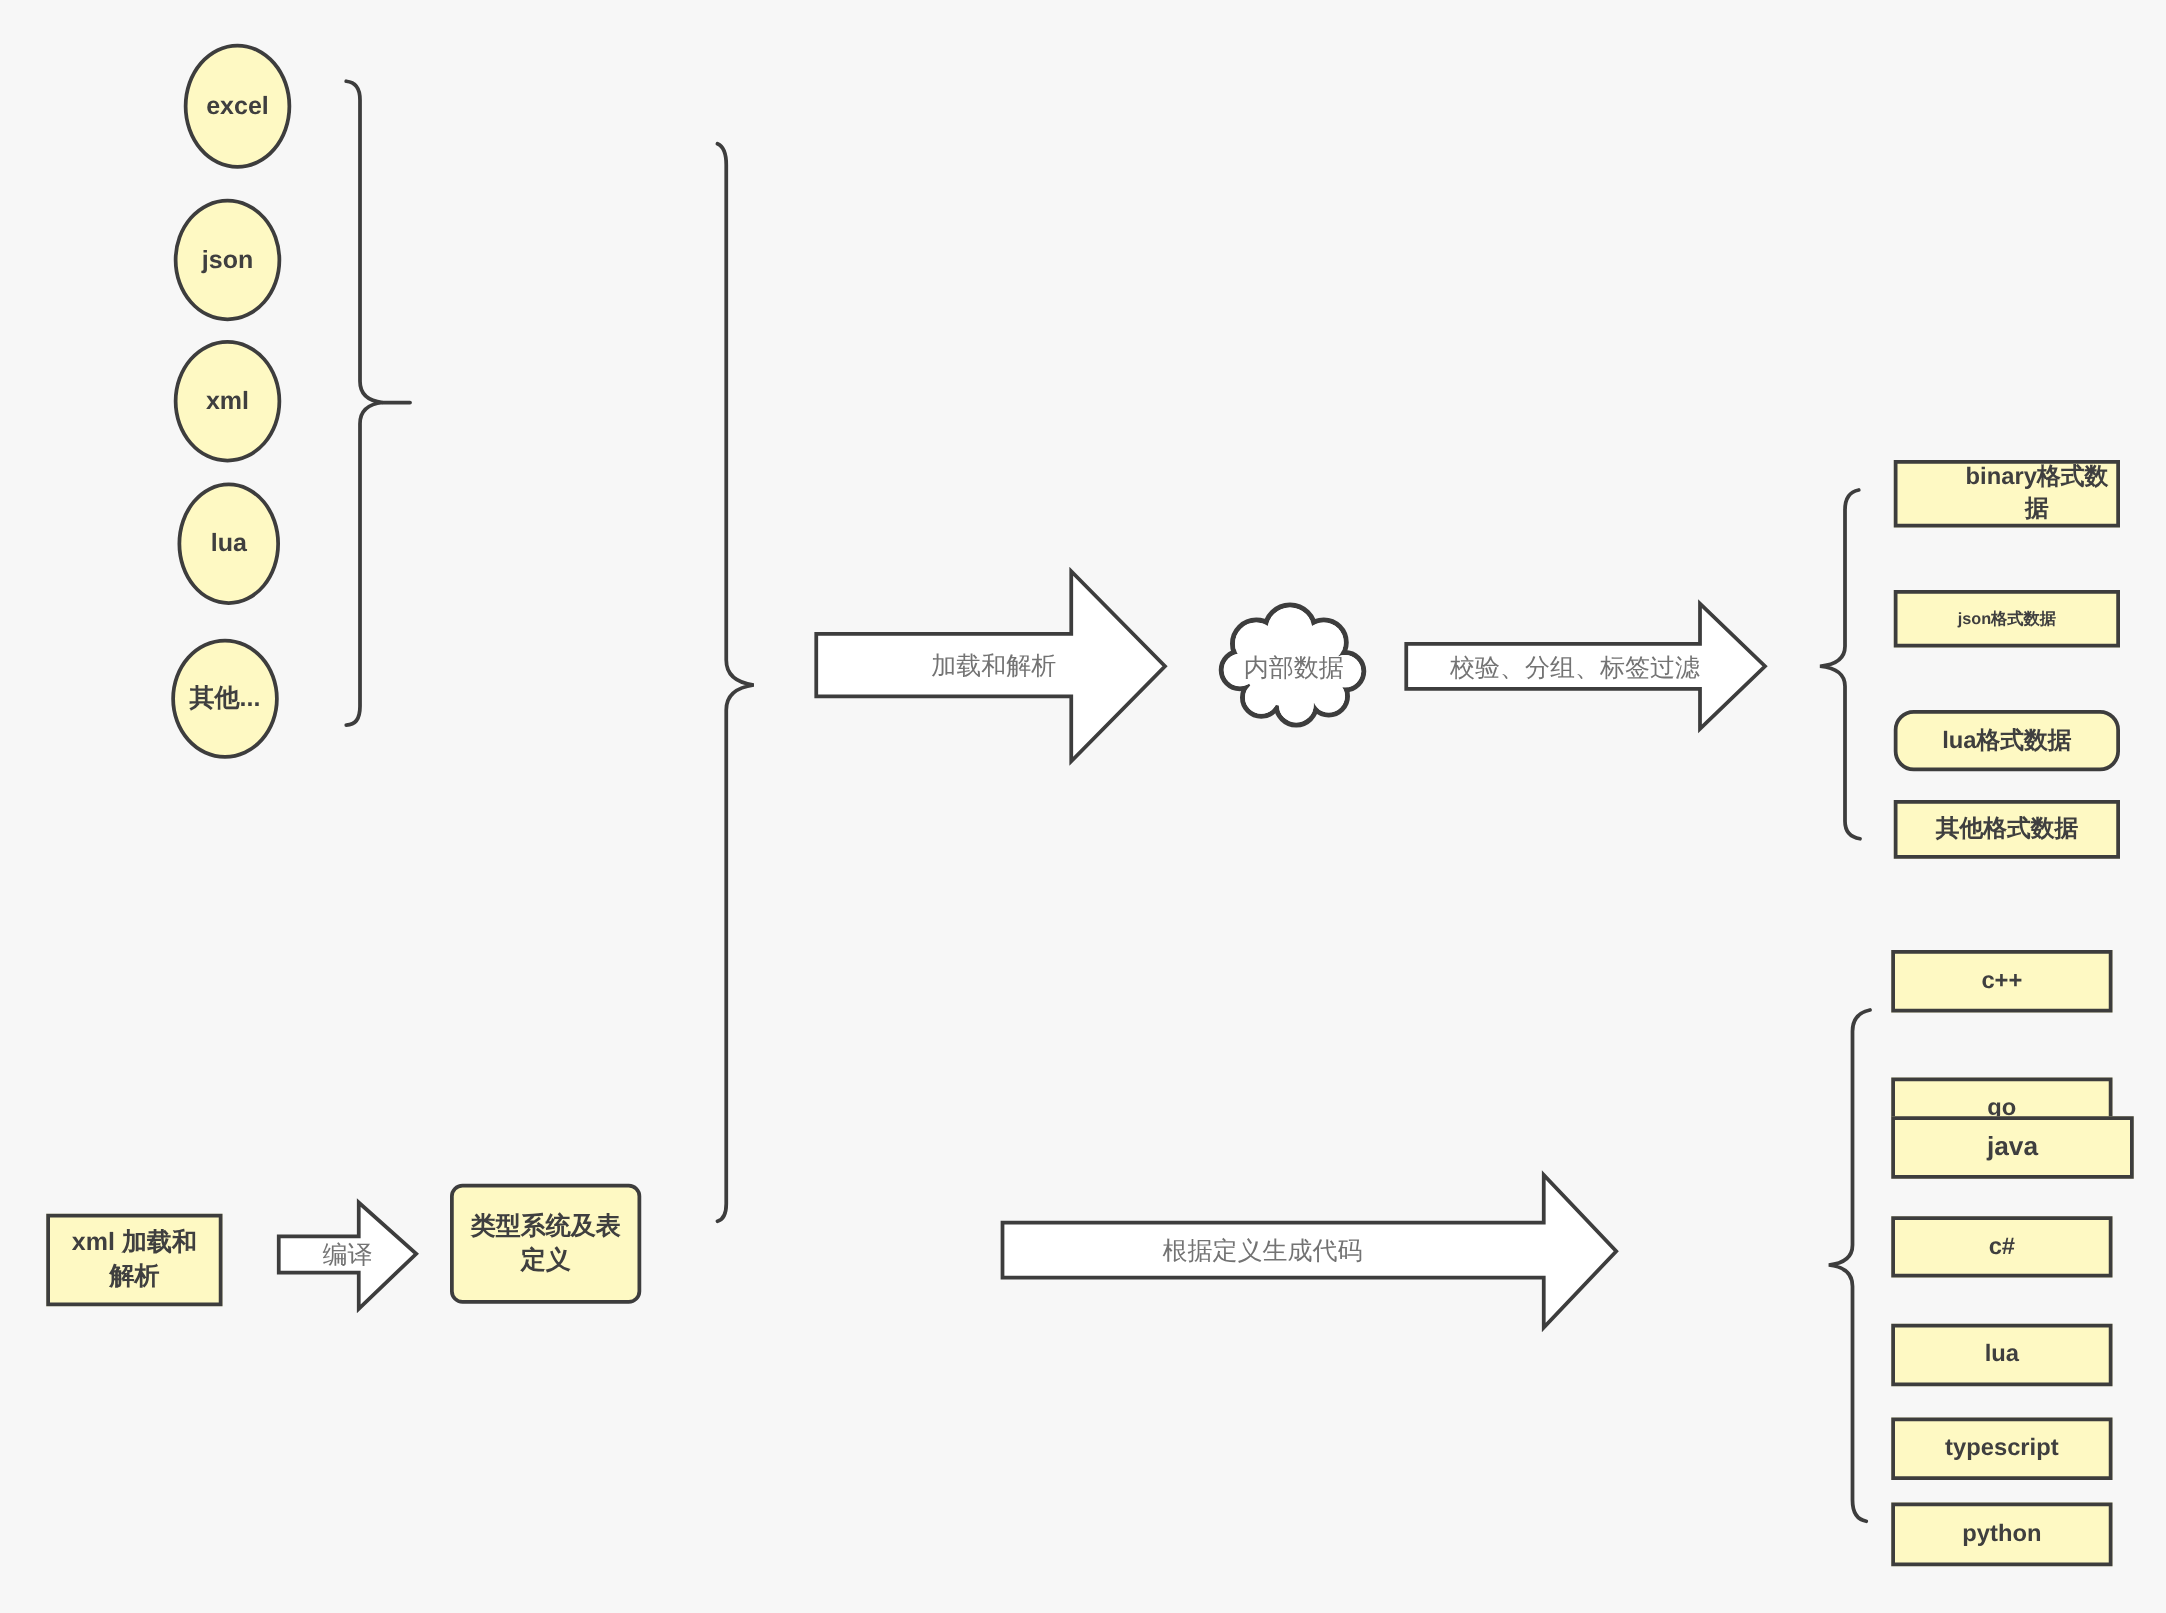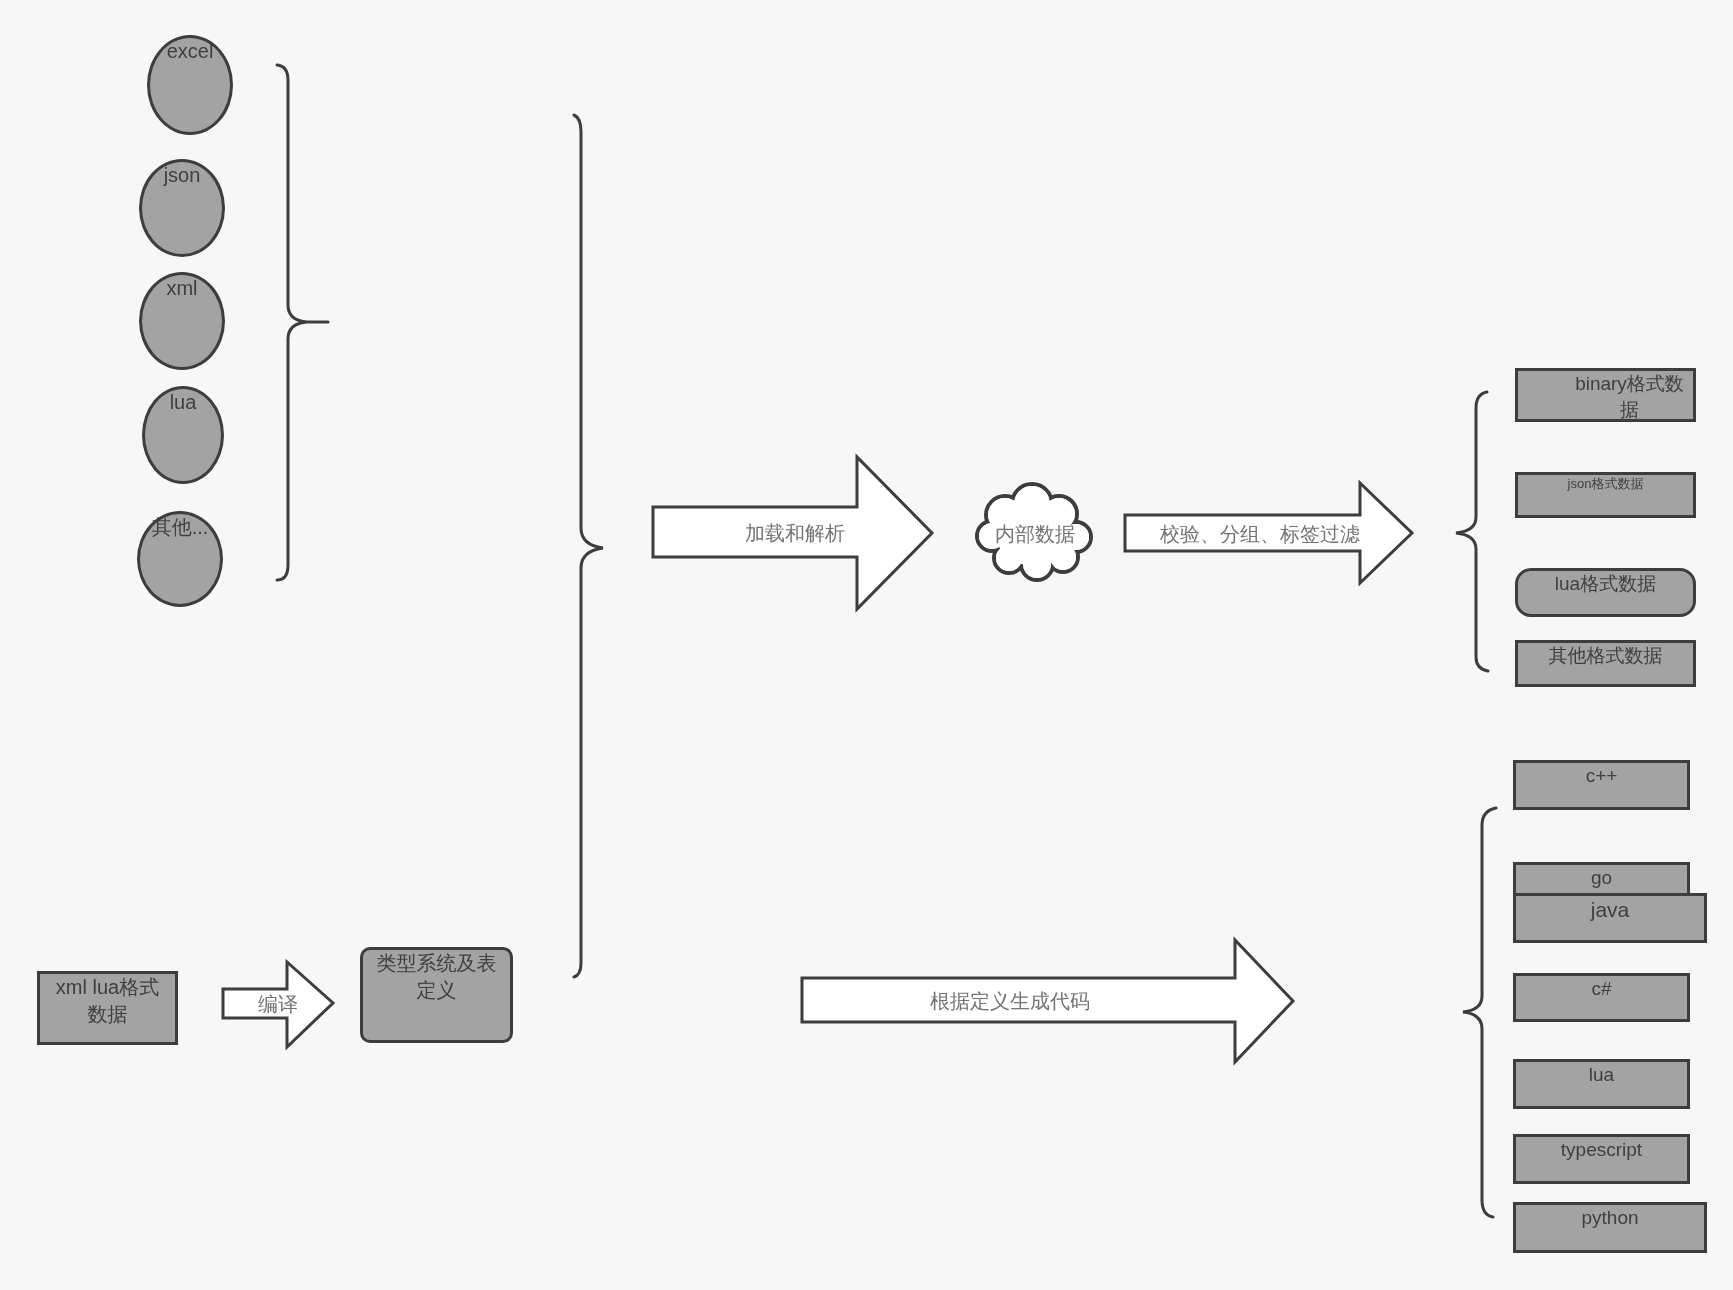--- a/index.html
+++ b/index.html
@@ -11,27 +11,28 @@
     position:relative;
     width:1733px; height:1290px;
     background:#f7f7f7;
     overflow:hidden;
     color:#3f3f3f;
   }
   #shapes { position:absolute; left:0; top:0; }
   .node {
     position:absolute;
     box-sizing:border-box;
-    background:#a3a3a3;
+    background:#fef9c3;
     border:3px solid #3d3d3d;
-    display:flex; justify-content:center;
+    display:flex; align-items:center; justify-content:center;
     text-align:center;
     font-size:20px;
     color:#3f3f3f;
     line-height:1.35;
+    font-weight:bold;
   }
   .ellipse { border-radius:50%; }
   .rounded { border-radius:10px; }
   .arrow-label, .cloud-label {
     position:absolute;
     transform:translate(-50%,-50%);
     font-size:20px;
     color:#737373;
     white-space:nowrap;
     text-align:right;
@@ -122,21 +123,21 @@
     <span>json格式数据</span>
   </div>
   <div class="node" style="left:1515px; top:568px; width:181px; height:49px; font-size:19px;border-radius:16px;">
     <span>lua格式数据</span>
   </div>
   <div class="node" style="left:1515px; top:640px; width:181px; height:47px; font-size:19px;">
     <span>其他格式数据</span>
   </div>
 
   <div class="node" style="left:37px; top:971px; width:141px; height:74px; padding:0 14px;">
-    <span>xml lua格式数据</span>
+    <span>xml 加载和解析</span>
   </div>
   <div class="node rounded" style="left:360px; top:947px; width:153px; height:96px; padding:0 10px;">
     <span>类型系统及表定义</span>
   </div>
 
   <div class="node" style="left:1513px; top:760px;  width:177px; height:50px; font-size:19px;">
     <span>c++</span>
   </div>
   <div class="node" style="left:1513px; top:822px;  width:177px; height:50px; font-size:19px;margin-top:40px;">
     <span>go</span>
@@ -146,17 +147,17 @@
   </div>
   <div class="node" style="left:1513px; top:973px;  width:177px; height:49px; font-size:19px;">
     <span>c#</span>
   </div>
   <div class="node" style="left:1513px; top:1059px; width:177px; height:50px; font-size:19px;">
     <span>lua</span>
   </div>
   <div class="node" style="left:1513px; top:1134px; width:177px; height:50px; font-size:19px;">
     <span>typescript</span>
   </div>
-  <div class="node" style="left:1513px; top:1202px; width:194px; height:51px; font-size:19px;">
+  <div class="node" style="left:1513px; top:1202px; width:177px; height:51px; font-size:19px;">
     <span>python</span>
   </div>
 
 </div>
 
 </body></html>

